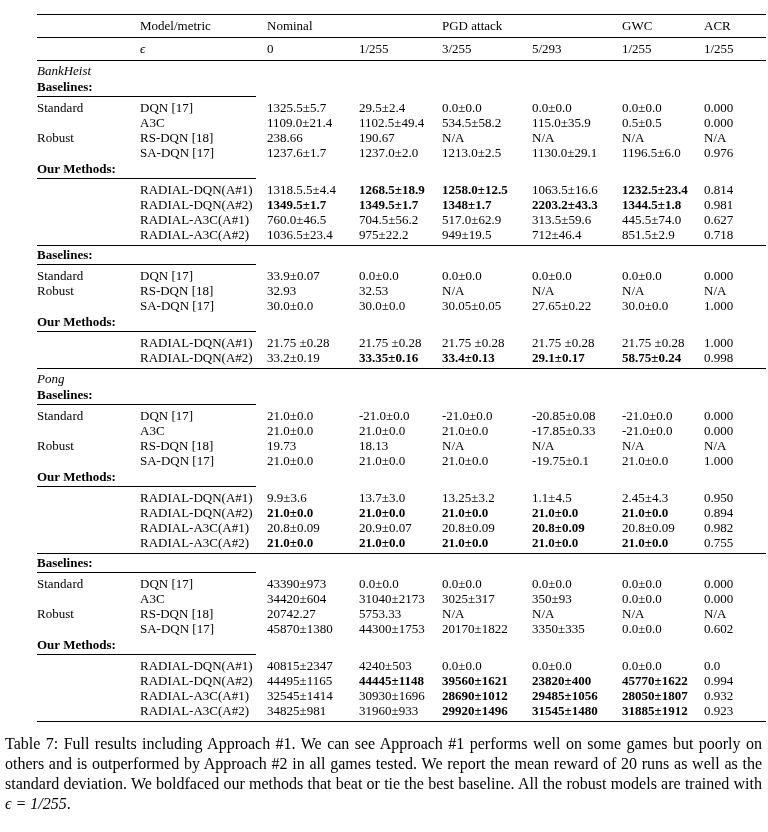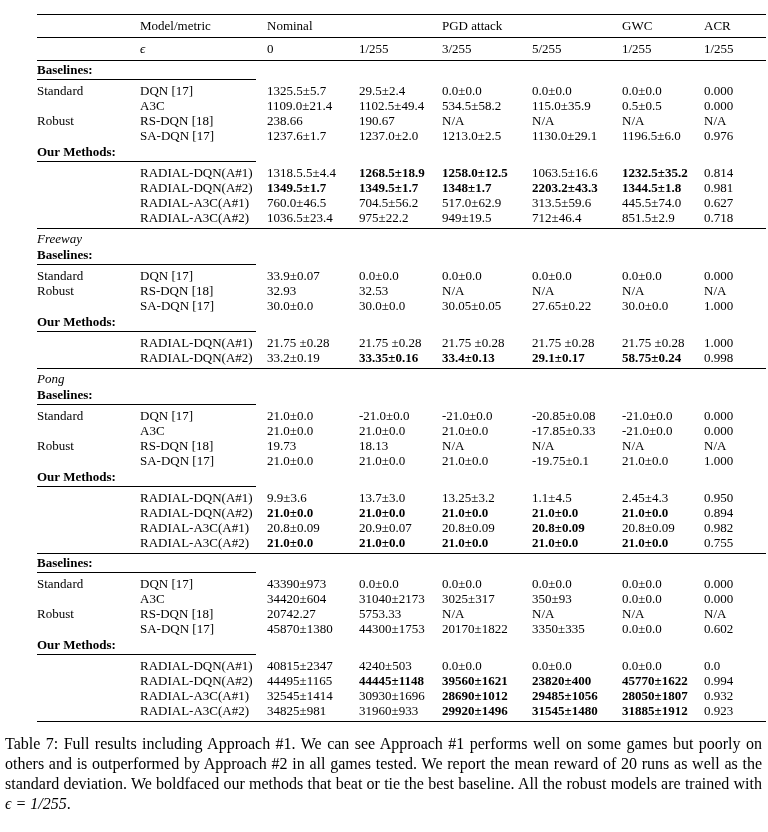--- a/index.html
+++ b/index.html
@@ -44,29 +44,30 @@
   </div>
 
   <div class="rule-full"></div>
 
   <div class="grid-row hdr">
     <div class="cell"></div>
     <div class="cell ital">ϵ</div>
     <div class="cell">0</div>
     <div class="cell">1/255</div>
     <div class="cell">3/255</div>
-    <div class="cell">5/255</div>
+    <div class="cell">5/293</div>
     <div class="cell">1/255</div>
     <div class="cell">1/255</div>
   </div>
 
   <div class="rule-full"></div>
 
   <div id="sections">
   <section>
+    <div class="game-title">BankHeist</div>
     <div class="subhead">Baselines:</div>
     <div class="rule-partial"></div>
     <div class="baseline-rows">
   <div class="grid-row">
     <div class="cell">Standard</div>
     <div class="cell">DQN [17]</div>
     <div class="cell">1325.5±5.7</div>
     <div class="cell">29.5±2.4</div>
     <div class="cell">0.0±0.0</div>
     <div class="cell">0.0±0.0</div>
@@ -110,21 +111,21 @@
     <div class="subhead">Our Methods:</div>
     <div class="rule-partial"></div>
     <div class="method-rows">
   <div class="grid-row">
     <div class="cell"></div>
     <div class="cell">RADIAL-DQN(A#1)</div>
     <div class="cell">1318.5.5±4.4</div>
     <div class="cell b">1268.5±18.9</div>
     <div class="cell b">1258.0±12.5</div>
     <div class="cell">1063.5±16.6</div>
-    <div class="cell b">1232.5±35.2</div>
+    <div class="cell b">1232.5±23.4</div>
     <div class="cell">0.814</div>
   </div>
 
   <div class="grid-row">
     <div class="cell"></div>
     <div class="cell">RADIAL-DQN(A#2)</div>
     <div class="cell b">1349.5±1.7</div>
     <div class="cell b">1349.5±1.7</div>
     <div class="cell b">1348±1.7</div>
     <div class="cell b">2203.2±43.3</div>
@@ -151,21 +152,20 @@
     <div class="cell">949±19.5</div>
     <div class="cell">712±46.4</div>
     <div class="cell">851.5±2.9</div>
     <div class="cell">0.718</div>
   </div>
 </div>
     <div class="rule-full sect-rule"></div>
   </section>
 
   <section>
-    <div class="game-title">Freeway</div>
     <div class="subhead">Baselines:</div>
     <div class="rule-partial"></div>
     <div class="baseline-rows">
   <div class="grid-row">
     <div class="cell">Standard</div>
     <div class="cell">DQN [17]</div>
     <div class="cell">33.9±0.07</div>
     <div class="cell">0.0±0.0</div>
     <div class="cell">0.0±0.0</div>
     <div class="cell">0.0±0.0</div>

